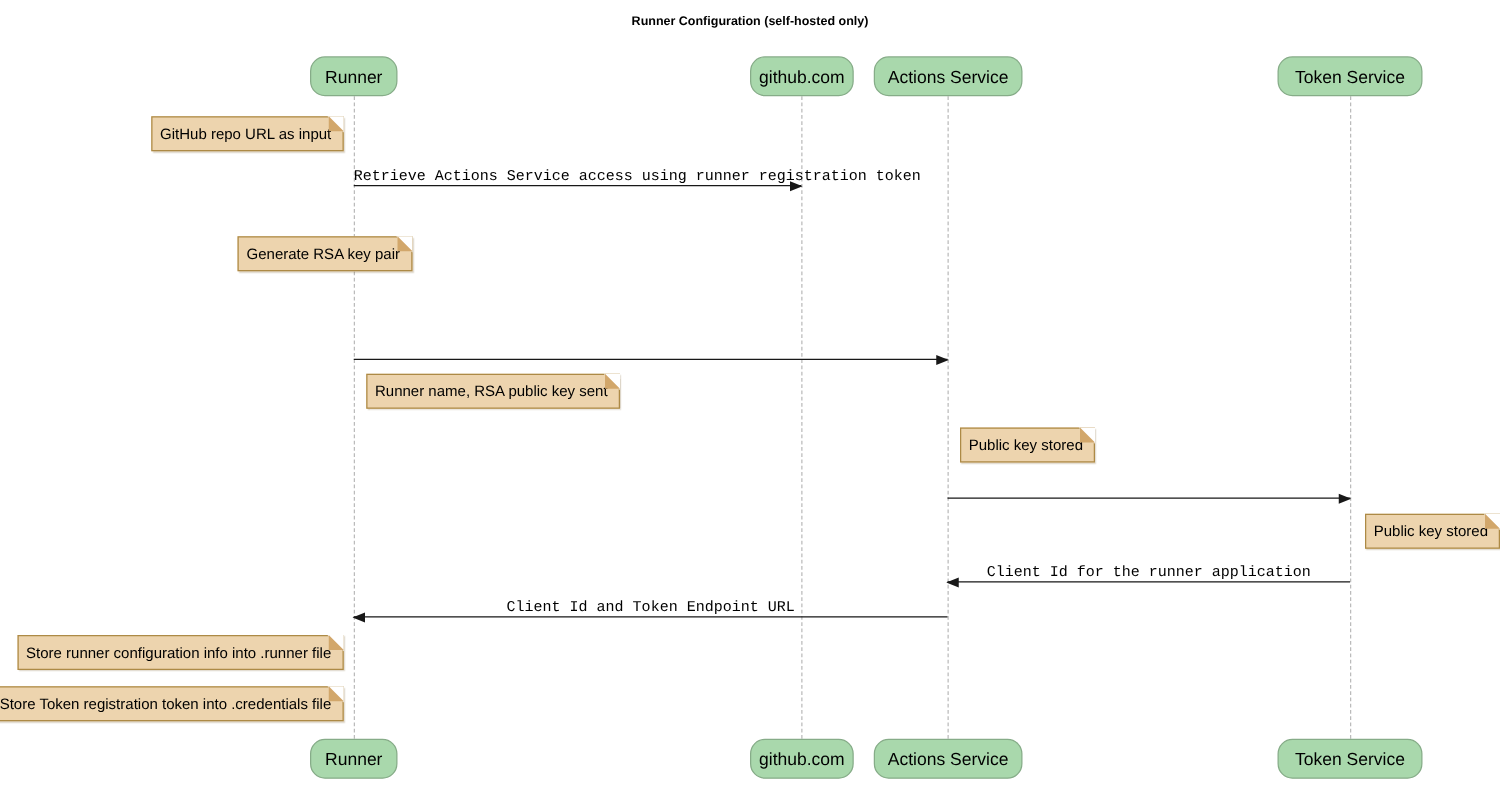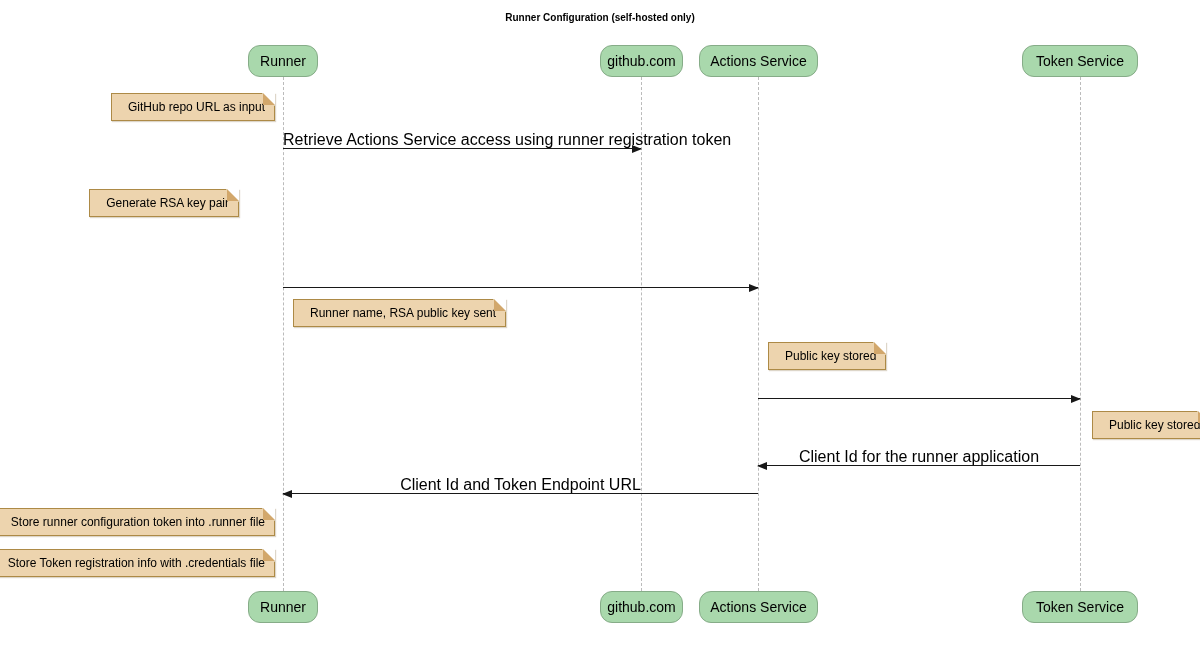--- a/index.html
+++ b/index.html
@@ -17,32 +17,33 @@
   }
   .participant{
     position:absolute;height:32px;box-sizing:border-box;
     background:var(--participant-fill,#a9d8ac);
     border:1.5px solid var(--participant-border,#86ac88);
     border-radius:12px;display:flex;align-items:center;justify-content:center;
     font-size:14px;z-index:3;
   }
   .msg{position:absolute;height:18px;text-align:center;z-index:2;}
   .msg .lbl{
-    display:inline-block;font-size:16px;line-height:15px;white-space:nowrap;
+    display:inline-block;font-size:12px;line-height:15px;white-space:nowrap;
     background:transparent;
+    font-family:Liberation Mono, monospace;
   }
   .msg .line{position:absolute;left:0;right:0;bottom:0;height:1px;background:var(--arrow,#181818);}
   .head-r{position:absolute;right:-1px;bottom:-4px;width:0;height:0;
     border-top:4px solid transparent;border-bottom:4px solid transparent;
     border-left:10px solid var(--arrow,#181818);}
   .head-l{position:absolute;left:-1px;bottom:-4px;width:0;height:0;
     border-top:4px solid transparent;border-bottom:4px solid transparent;
     border-right:10px solid var(--arrow,#181818);}
   .note{
-    position:absolute;box-sizing:border-box;padding:5px 9px 5px 16px;
+    position:absolute;box-sizing:border-box;padding:5px 9px 5px 6px;
     background:var(--note-fill,#edd4ae);
     border:1px solid var(--note-border,#ad8a46);
     font-size:12px;line-height:16px;white-space:nowrap;z-index:4;
     box-shadow:1px 1px 1px rgba(120,90,40,.25);
   }
   .note::before{ 
     content:"";position:absolute;top:-1px;right:-1px;width:0;height:0;
     border-top:13px solid #fff;border-left:13px solid transparent;
   }
   .note::after{ 
@@ -108,32 +109,32 @@
   </div>
   <div class="msg" style="left:283px;top:476px;width:475px">
     <span class="lbl">Client Id and Token Endpoint URL</span>
     <div class="line"></div>
     <div class="head-l"></div>
   </div>
 
   <div class="note" style="right:925px;top:93px">
     <span>GitHub repo URL as input</span>
   </div>
-  <div class="note" style="right:961px;top:189px">
+  <div class="note" style="right:870px;top:189px">
     <span>Generate RSA key pair</span>
   </div>
   <div class="note" style="left:293px;top:299px">
     <span>Runner name, RSA public key sent</span>
   </div>
   <div class="note" style="left:768px;top:342px">
     <span>Public key stored</span>
   </div>
   <div class="note" style="left:1092px;top:411px">
     <span>Public key stored</span>
   </div>
   <div class="note" style="right:925px;top:508px">
-    <span>Store runner configuration token into .runner file</span>
+    <span>Store runner configuration info into .runner file</span>
   </div>
   <div class="note" style="right:925px;top:549px">
-    <span>Store Token registration info with .credentials file</span>
+    <span>Store Token registration token into .credentials file</span>
   </div>
 
 </div>
 
 </body></html>

